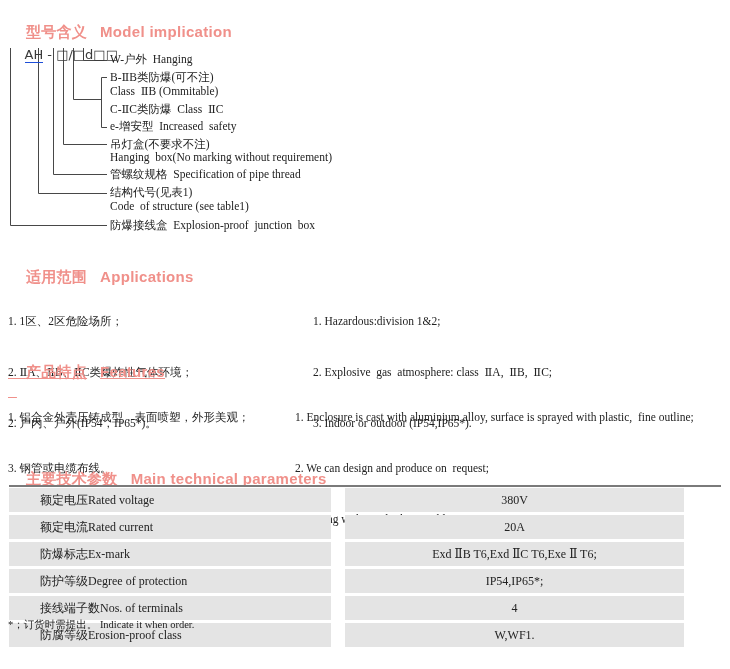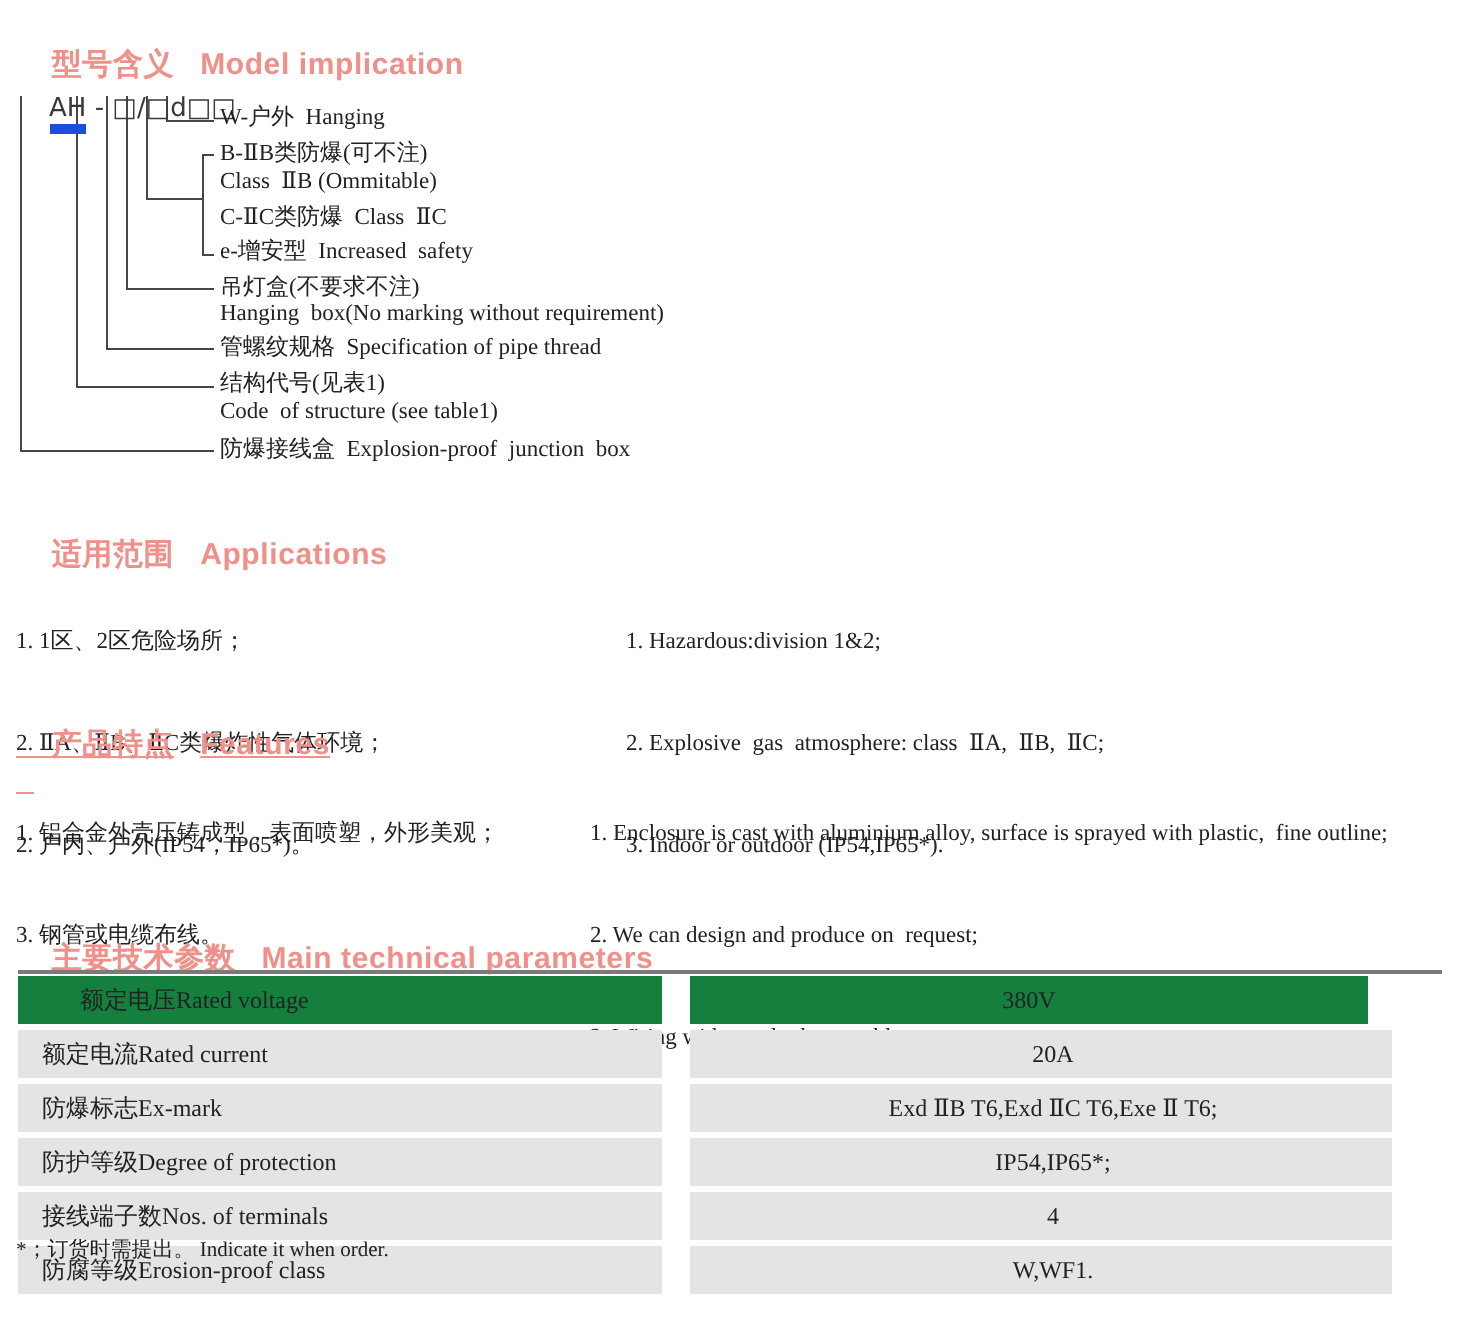--- a/index.html
+++ b/index.html
@@ -19,21 +19,21 @@
   .h-model  { top:6px; }
   .h-app    { top:251px; }
   .h-feat   { top:346px;text-decoration:underline; }
   .h-params { top:453px; }
 
   
   .model-code {
     position:absolute; left:8px; top:32px; font-size:13px; color:#3a3a3a;
     font-family:"DejaVu Sans","Liberation Sans",sans-serif; white-space:pre;
   }
-  .model-code .ah { border-bottom:5px solid #1d4ed8; }
+  .model-code .ah { border-bottom:1px solid #1d4ed8; }
   .diagram-svg { position:absolute; left:0; top:0; z-index:0; }
   .dlabel {
     position:absolute; left:110px; font-size:11.5px; line-height:13px;
     color:#222; white-space:pre; z-index:1;
   }
   .dl0 { top:53px; }  .dl1 { top:71px; }  .dl2 { top:85px; }
   .dl3 { top:103px; } .dl4 { top:120px; } .dl5 { top:138px; }
   .dl6 { top:151px; } .dl7 { top:168px; } .dl8 { top:186px; }
   .dl9 { top:200px; } .dl10 { top:219px; }
 
@@ -49,22 +49,22 @@
   .prow { display:flex; height:24px; margin-bottom:3px; }
   .prow .c1 {
     width:322px; box-sizing:border-box; padding-left:31px;
     display:flex; align-items:center; font-size:12px; color:#222;
   }
   .prow .c2 {
     width:339px; margin-left:14px;
     display:flex; align-items:center; justify-content:center;
     font-size:12px; color:#222; white-space:pre;
   }
-  .prow.pink .c1, .prow.pink .c2 { background:#15803d; }
-  .prow.gray .c1, .prow.gray .c2 { background:#e4e4e4;padding-left:12px; }
+  .prow.pink .c1, .prow.pink .c2 { background:#e5e5e5; }
+  .prow.gray .c1, .prow.gray .c2 { background:#e4e4e4; }
 
   .footnote { position:absolute; left:8px; top:618px; font-size:10.5px; color:#222; white-space:pre; }
 </style>
 </head>
 <body>
 
 <div class="page">
 
   <svg class="diagram-svg" width="730" height="669" viewBox="0 0 730 669">
     <g fill="none" stroke="#474747" stroke-width="1">

